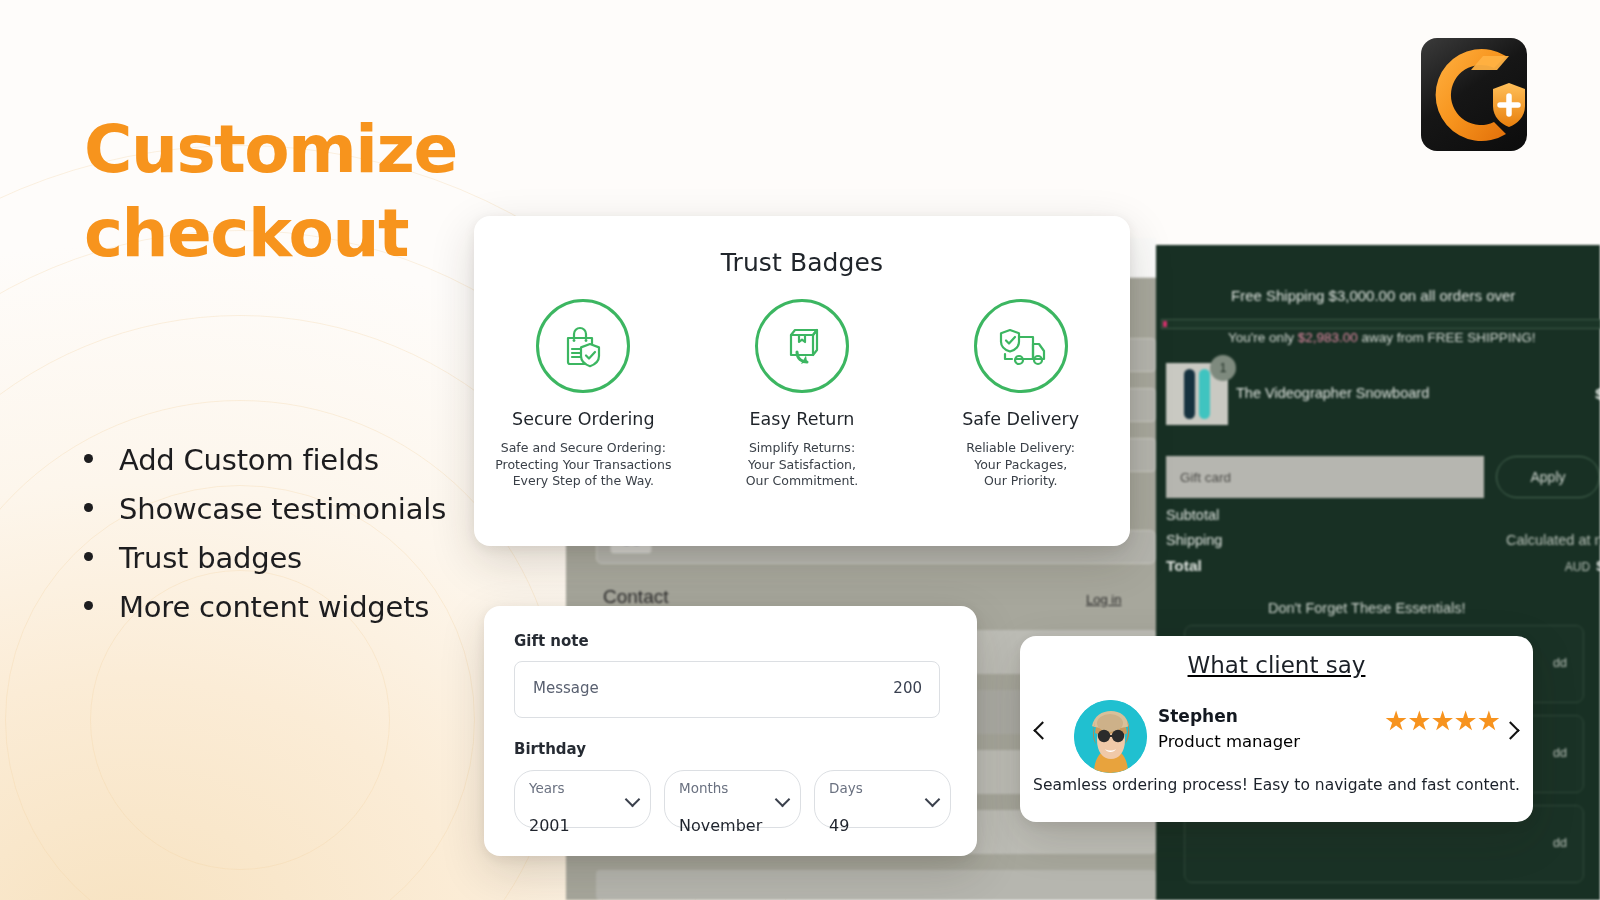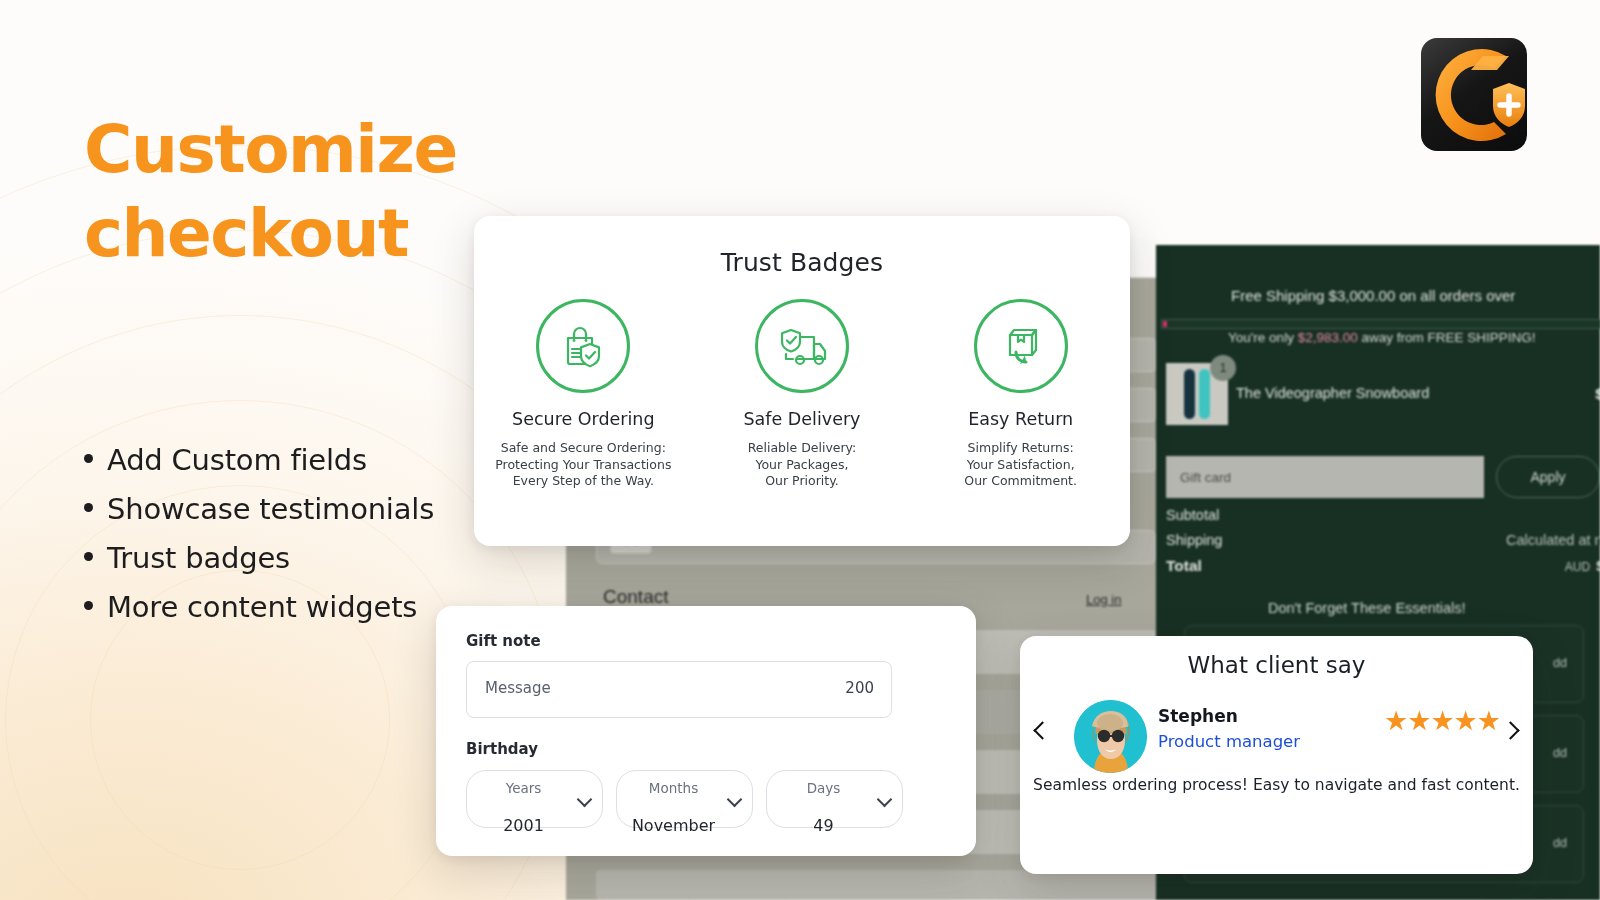--- a/index.html
+++ b/index.html
@@ -140,21 +140,21 @@
   .badge-title {
     margin-top: 16px; font-size: 17.5px; color: #1f242a;
     font-family: "DejaVu Sans", sans-serif;
   }
   .badge-desc {
     margin-top: 11px; font-size: 12.5px; line-height: 1.33; color: #3a4048;
     font-family: "DejaVu Sans", sans-serif; white-space: pre-line;
   }
 
   
-  #gift-card-panel { left: 436px; top: 606px; width: 540px; height: 250px; text-align: center; }
+  #gift-card-panel { left: 484px; top: 606px; width: 493px; height: 250px; }
   #gift-label, #birthday-label {
     font-size: 15px; font-weight: bold; color: #262b33;
     font-family: "DejaVu Sans", sans-serif;
   }
   #gift-label { position: absolute; left: 30px; top: 26px; }
   #gift-input {
     position: absolute; left: 30px; top: 55px; width: 426px; height: 57px;
     border: 1px solid #dcdfe3; border-radius: 8px;
   }
   #gift-input .ph {
@@ -176,62 +176,62 @@
   .sel .chev {
     position: absolute; right: 12px; top: 23px; width: 11px; height: 11px;
     border-right: 2px solid #3b414d; border-bottom: 2px solid #3b414d;
     transform: rotate(45deg);
   }
   #sel-years { width: 137px; }
   #sel-months { width: 137px; }
   #sel-days { width: 137px; }
 
   
-  #testimonial-card { left: 1020px; top: 636px; width: 513px; height: 238px; }
+  #testimonial-card { left: 1020px; top: 636px; width: 513px; height: 186px; text-decoration: underline; }
   #test-title {
     text-align: center; font-size: 23px; color: #1a1f26; margin-top: 16px;
     font-family: "DejaVu Sans", sans-serif;
   }
   #test-arrow-left, #test-arrow-right {
     position: absolute; top: 88px; width: 13px; height: 13px;
     border-left: 2.6px solid #111; border-bottom: 2.6px solid #111;
   }
   #test-arrow-left { left: 16px; transform: rotate(45deg); }
   #test-arrow-right { right: 16px; transform: rotate(-135deg); }
   #test-avatar {
     position: absolute; left: 54px; top: 64px; width: 73px; height: 73px;
     border-radius: 50%; background: #20c0d0; overflow: hidden;
   }
   #test-name {
     position: absolute; left: 138px; top: 70px; font-size: 17px; font-weight: bold;
     color: #131820; font-family: "DejaVu Sans", sans-serif;
   }
   #test-role {
-    position: absolute; left: 138px; top: 96px; font-size: 16.5px; color: #1d4ed8;
+    position: absolute; left: 138px; top: 96px; font-size: 16.5px; color: #000000;
     font-family: "DejaVu Sans", sans-serif;
   }
   #test-stars {
     position: absolute; right: 33px; top: 72px; font-size: 27px; color: #f7931e;
     letter-spacing: -1px; line-height: 1;
   }
   #test-quote {
     position: absolute; left: 0; right: 0; top: 140px; text-align: center;
     font-size: 15.5px; color: #1b212a; font-family: "DejaVu Sans", sans-serif;
   }
 
   
   #hero-title {
     position: absolute; left: 84px; top: 108px; width: 420px;
     font-size: 66px; line-height: 1.27; font-weight: bold; color: #f7941d;
     font-family: "DejaVu Sans", sans-serif; letter-spacing: -1.5px;
     white-space: pre-line;
   }
   #feature-list { position: absolute; left: 84px; top: 443px; width: 420px; }
   .feature {
-    display: flex; align-items: baseline; gap: 14px;
+    display: flex; align-items: baseline; gap: 26px;
     font-size: 29px; color: #1d1d1f; margin-bottom: 15px;
     font-family: "DejaVu Sans", sans-serif; letter-spacing: -.2px;
   }
   .feature .dot {
     width: 9px; height: 9px; border-radius: 50%; background: #1d1d1f; flex: 0 0 9px;
     position: relative; top: -7px;
   }
 
   
   #app-logo {
@@ -382,51 +382,51 @@
         </svg>
       </div>
       <div class="badge-title">Secure Ordering</div>
       <div class="badge-desc">Safe and Secure Ordering:
 Protecting Your Transactions
 Every Step of the Way.</div>
     </div>
 
     <div class="badge">
       <div class="badge-circle">
+        <svg width="52" height="52" viewBox="0 0 52 52" fill="none" stroke="#3cb661" stroke-width="2.2" stroke-linecap="round" stroke-linejoin="round">
+          <path d="M15 15 h22 v20 h-22 Z"></path>
+          <path d="M15 15 l4 -5 h22 l-4 5"></path>
+          <path d="M37 15 l4 -5 v20 l-4 5"></path>
+          <path d="M23 15 v7 l3 -2.4 l3 2.4 v-7"></path>
+          <path d="M21 32 c0 7 5 10 10 10" stroke-width="3"></path>
+          <path d="M25 44 l6 -2.5 l-1 -6 Z" fill="#3cb661" stroke="none"></path>
+        </svg>
+      </div>
+      <div class="badge-title">Easy Return</div>
+      <div class="badge-desc">Simplify Returns:
+Your Satisfaction,
+Our Commitment.</div>
+    </div>
+
+    <div class="badge">
+      <div class="badge-circle">
         <svg width="54" height="52" viewBox="0 0 54 52" fill="none" stroke="#3cb661" stroke-width="2.2" stroke-linecap="round" stroke-linejoin="round">
           <path d="M11 34 v5 h7"></path>
           <path d="M22 17 h17 v22 h-17"></path>
           <path d="M39 24 h6 l5 7 v8 h-11 Z"></path>
           <circle cx="25" cy="40" r="4"></circle>
           <circle cx="44" cy="40" r="4"></circle>
           <path d="M16 10 l9 3.3 v8.4 c0 5.4 -4.3 8.3 -9 9.8 c-4.7 -1.5 -9 -4.4 -9 -9.8 v-8.4 Z" fill="#fff"></path>
           <path d="M12 20.5 l3 3 l6 -6.5"></path>
         </svg>
       </div>
       <div class="badge-title">Safe Delivery</div>
       <div class="badge-desc">Reliable Delivery:
 Your Packages,
 Our Priority.</div>
-    </div>
-
-    <div class="badge">
-      <div class="badge-circle">
-        <svg width="52" height="52" viewBox="0 0 52 52" fill="none" stroke="#3cb661" stroke-width="2.2" stroke-linecap="round" stroke-linejoin="round">
-          <path d="M15 15 h22 v20 h-22 Z"></path>
-          <path d="M15 15 l4 -5 h22 l-4 5"></path>
-          <path d="M37 15 l4 -5 v20 l-4 5"></path>
-          <path d="M23 15 v7 l3 -2.4 l3 2.4 v-7"></path>
-          <path d="M21 32 c0 7 5 10 10 10" stroke-width="3"></path>
-          <path d="M25 44 l6 -2.5 l-1 -6 Z" fill="#3cb661" stroke="none"></path>
-        </svg>
-      </div>
-      <div class="badge-title">Easy Return</div>
-      <div class="badge-desc">Simplify Returns:
-Your Satisfaction,
-Our Commitment.</div>
     </div>
   </div>
 </div>
 
 <div class="card" id="gift-card-panel">
   <div id="gift-label">Gift note</div>
   <div id="gift-input">
     <span class="ph">Message</span>
     <span class="cnt">200</span>
   </div>

